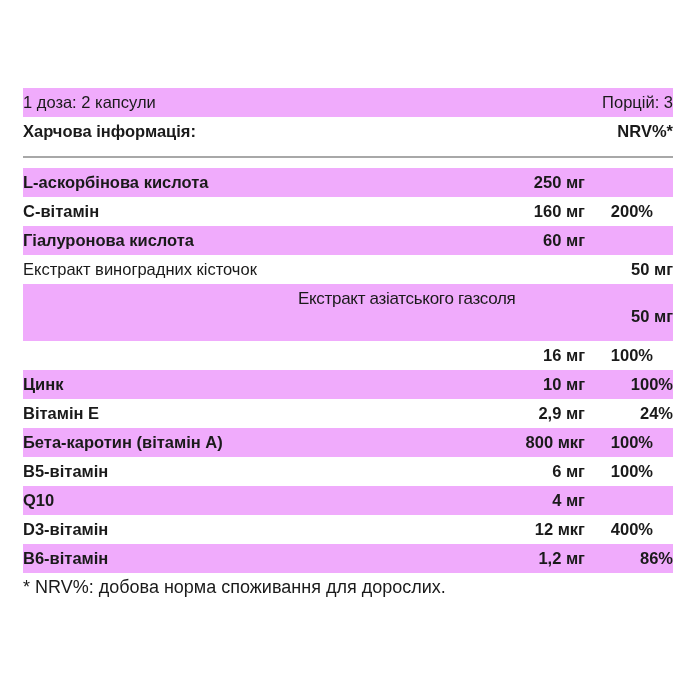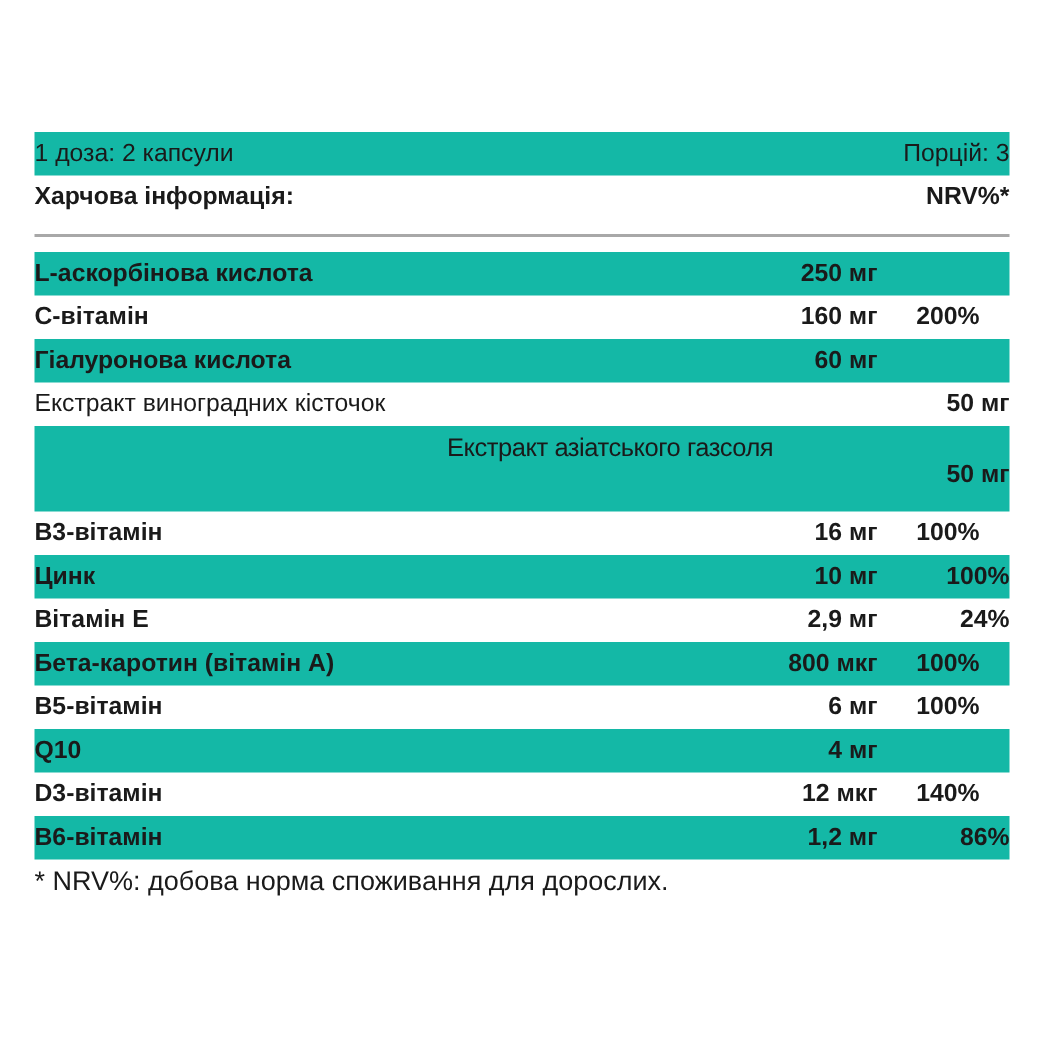--- a/index.html
+++ b/index.html
@@ -1,20 +1,20 @@
 <!DOCTYPE html>
 <html><head>
   <meta charset="utf-8">
   <style>
     html, body { margin: 0; padding: 0; background: #ffffff; }
     body { width: 700px; height: 700px; position: relative; overflow: hidden;
            font-family: "Liberation Sans", sans-serif; color: #1a1a1a; }
     .table { position: absolute; left: 23px; top: 88px; width: 650px; }
     .row { position: relative; height: 29px; font-size: 16.5px; font-weight: bold; line-height: 29px; }
-    .row.grey { background: #14b8a6; }
+    .row.grey { background: #f0abfc; }
     .row .name { position: absolute; left: 0; top: 0; white-space: nowrap; }
     .row .amt { position: absolute; right: 88px; top: 0; white-space: nowrap; text-align: left; }
     .row .pct { position: absolute; right: 0px; top: 0; white-space: nowrap; text-align: left; }
     .row .pct.inset { right: 20px; }
     .row.light { font-weight: normal; }
     .hdr { height: 29px; }
     .hdr .name, .hdr .pct { font-weight: bold; }
     .info-row { height: 29px; }
     .spacer { height: 10px; }
     .divider { height: 2px; background: #a8a8a8; margin-bottom: 10px; }
@@ -64,21 +64,20 @@
     <span class="name">Екстракт виноградних кісточок</span>
     <span class="pct" style="font-weight:bold;">50 мг</span>
   </div>
 
   <div class="row grey tall">
     <span class="center-name">Екстракт азіатського газсоля</span>
     <span class="amt-r">50 мг</span>
   </div>
 
   <div class="row">
-    <span class="name">В3-вітамін</span>
     <span class="amt">16 мг</span>
     <span class="pct inset">100%</span>
   </div>
 
   <div class="row grey">
     <span class="name">Цинк</span>
     <span class="amt">10 мг</span>
     <span class="pct">100%</span>
   </div>
 
@@ -102,21 +101,21 @@
 
   <div class="row grey">
     <span class="name">Q10</span>
     <span class="amt">4 мг</span>
     <span class="pct inset"></span>
   </div>
 
   <div class="row">
     <span class="name">D3-вітамін</span>
     <span class="amt">12 мкг</span>
-    <span class="pct inset">140%</span>
+    <span class="pct inset">400%</span>
   </div>
 
   <div class="row grey">
     <span class="name">В6-вітамін</span>
     <span class="amt">1,2 мг</span>
     <span class="pct">86%</span>
   </div>
 
   <div class="footnote">* NRV%: добова норма споживання для дорослих.</div>
 </div>

